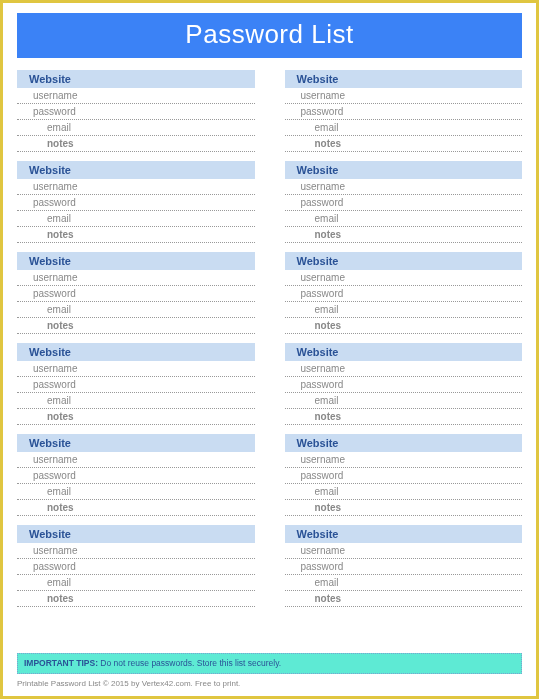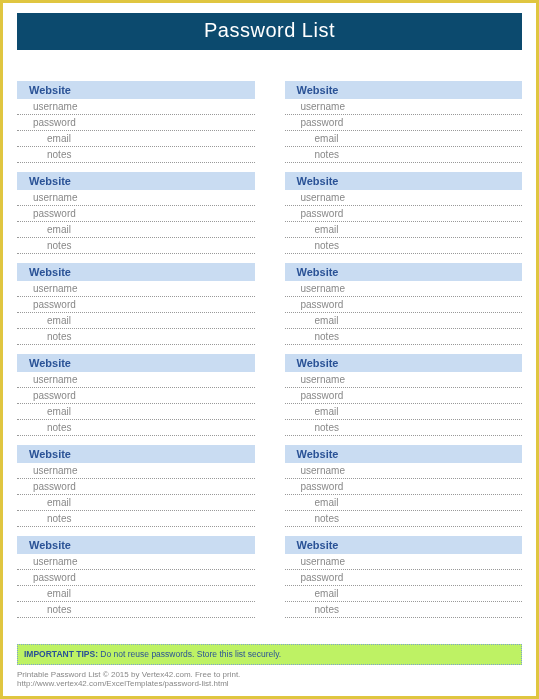--- a/index.html
+++ b/index.html
@@ -7,74 +7,72 @@
     width: 539px;
     height: 699px;
     background: #fff;
     font-family: Arial, Helvetica, sans-serif;
     border: 3px solid #e0c640;
     padding: 10px 14px 8px 14px;
     display: flex;
     flex-direction: column;
   }
   .title-bar {
-    background: #0c4a6e;
+    background: #3b82f6;
     color: #fff;
     text-align: center;
-    font-size: 20px;
+    font-size: 26px;
     font-weight: normal;
     padding: 6px 0 8px 0;
     font-family: "Trebuchet MS", Arial, sans-serif;
     letter-spacing: 0.5px;
   }
   .columns {
     display: flex;
     gap: 30px;
     margin-top: 12px;
     flex: 1;
-    align-items: center;
   }
   .col { flex: 1; display: flex; flex-direction: column; gap: 9px; }
   .block { }
   .website-header {
     background: #c9dcf2;
     color: #2a5296;
     font-weight: bold;
     font-size: 11px;
     padding: 3px 10px 3px 12px;
   }
   .row {
     border-bottom: 1px dotted #999;
     font-size: 10px;
     color: #888;
     padding: 2px 0 2px 0;
     text-align: left;
   }
   .row.username { padding-left: 16px; }
   .row.password { padding-left: 16px; }
   .row.email    { padding-left: 30px; }
-  .row.notes    { padding-left: 30px; }
+  .row.notes    { padding-left: 30px; font-weight: bold; }
   .tips-box {
-    background: #bef264;
+    background: #5eead4;
     border: 1px dotted #7ba0d0;
     font-size: 8.5px;
     color: #2a5296;
     padding: 4px 6px;
     margin-top: 6px;
     line-height: 1.35;
   }
   .tips-box .lead { font-weight: bold; }
   .tips-box .blur { color: rgba(42,82,150,0.35); filter: blur(0.4px); }
   .footer {
     display: flex;
     justify-content: space-between;
     font-size: 8px;
     color: #888;
     margin-top: 5px;
-    flex-direction: column;
   }
 </style>
 </head>
 <body>
 
 <div class="title-bar">Password List</div>
 
 <div class="columns">
   <div class="col" id="col-left">
       <div class="block">
@@ -167,14 +165,13 @@
 </div>
 
 <div class="tips-box">
   <div>
     <span class="lead">IMPORTANT TIPS:</span><span> Do not reuse passwords. Store this list securely.</span>
   </div>
 </div>
 
 <div class="footer">
   <span>Printable Password List © 2015 by Vertex42.com. Free to print.</span>
-  <span>http://www.vertex42.com/ExcelTemplates/password-list.html</span>
 </div>
 
 </body></html>

